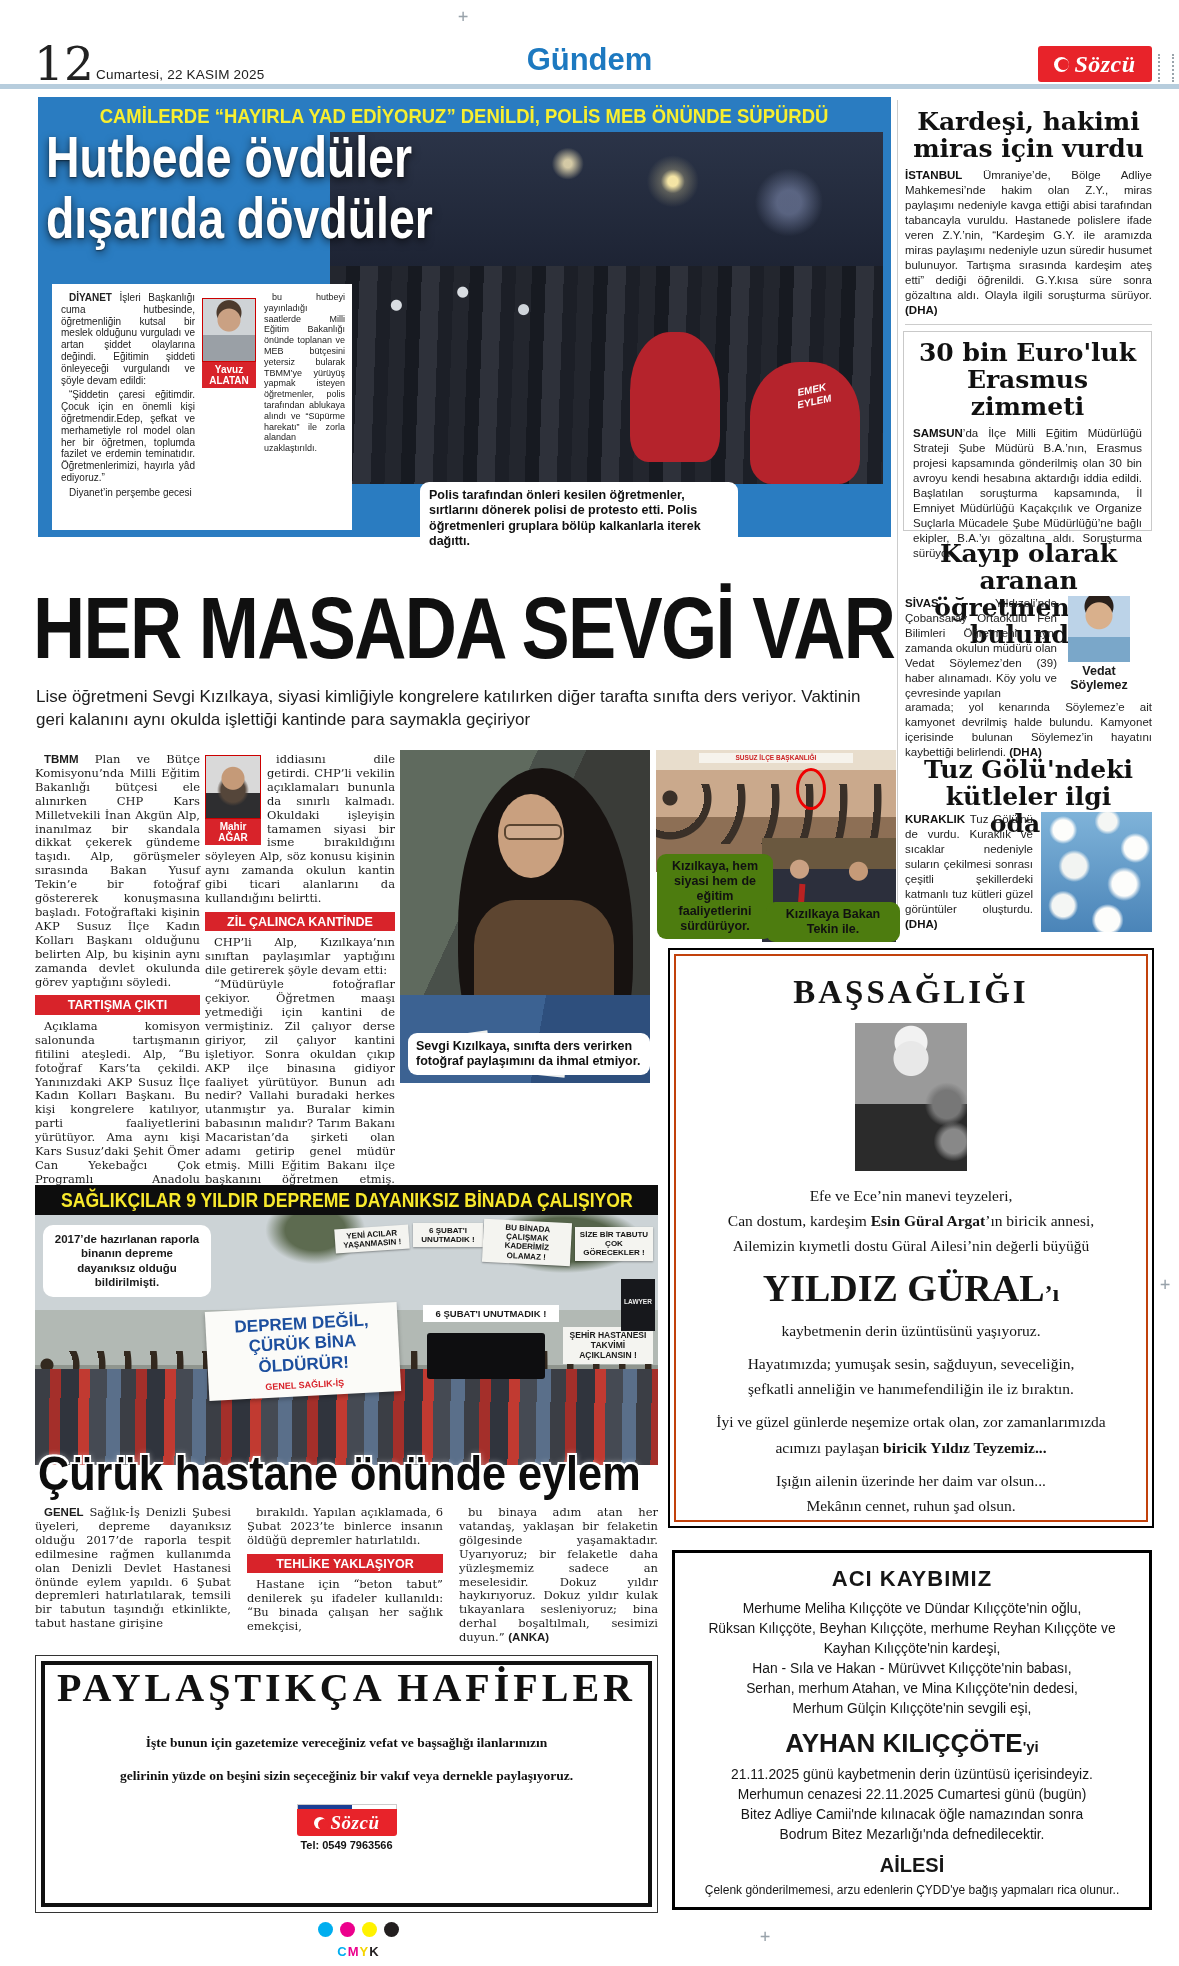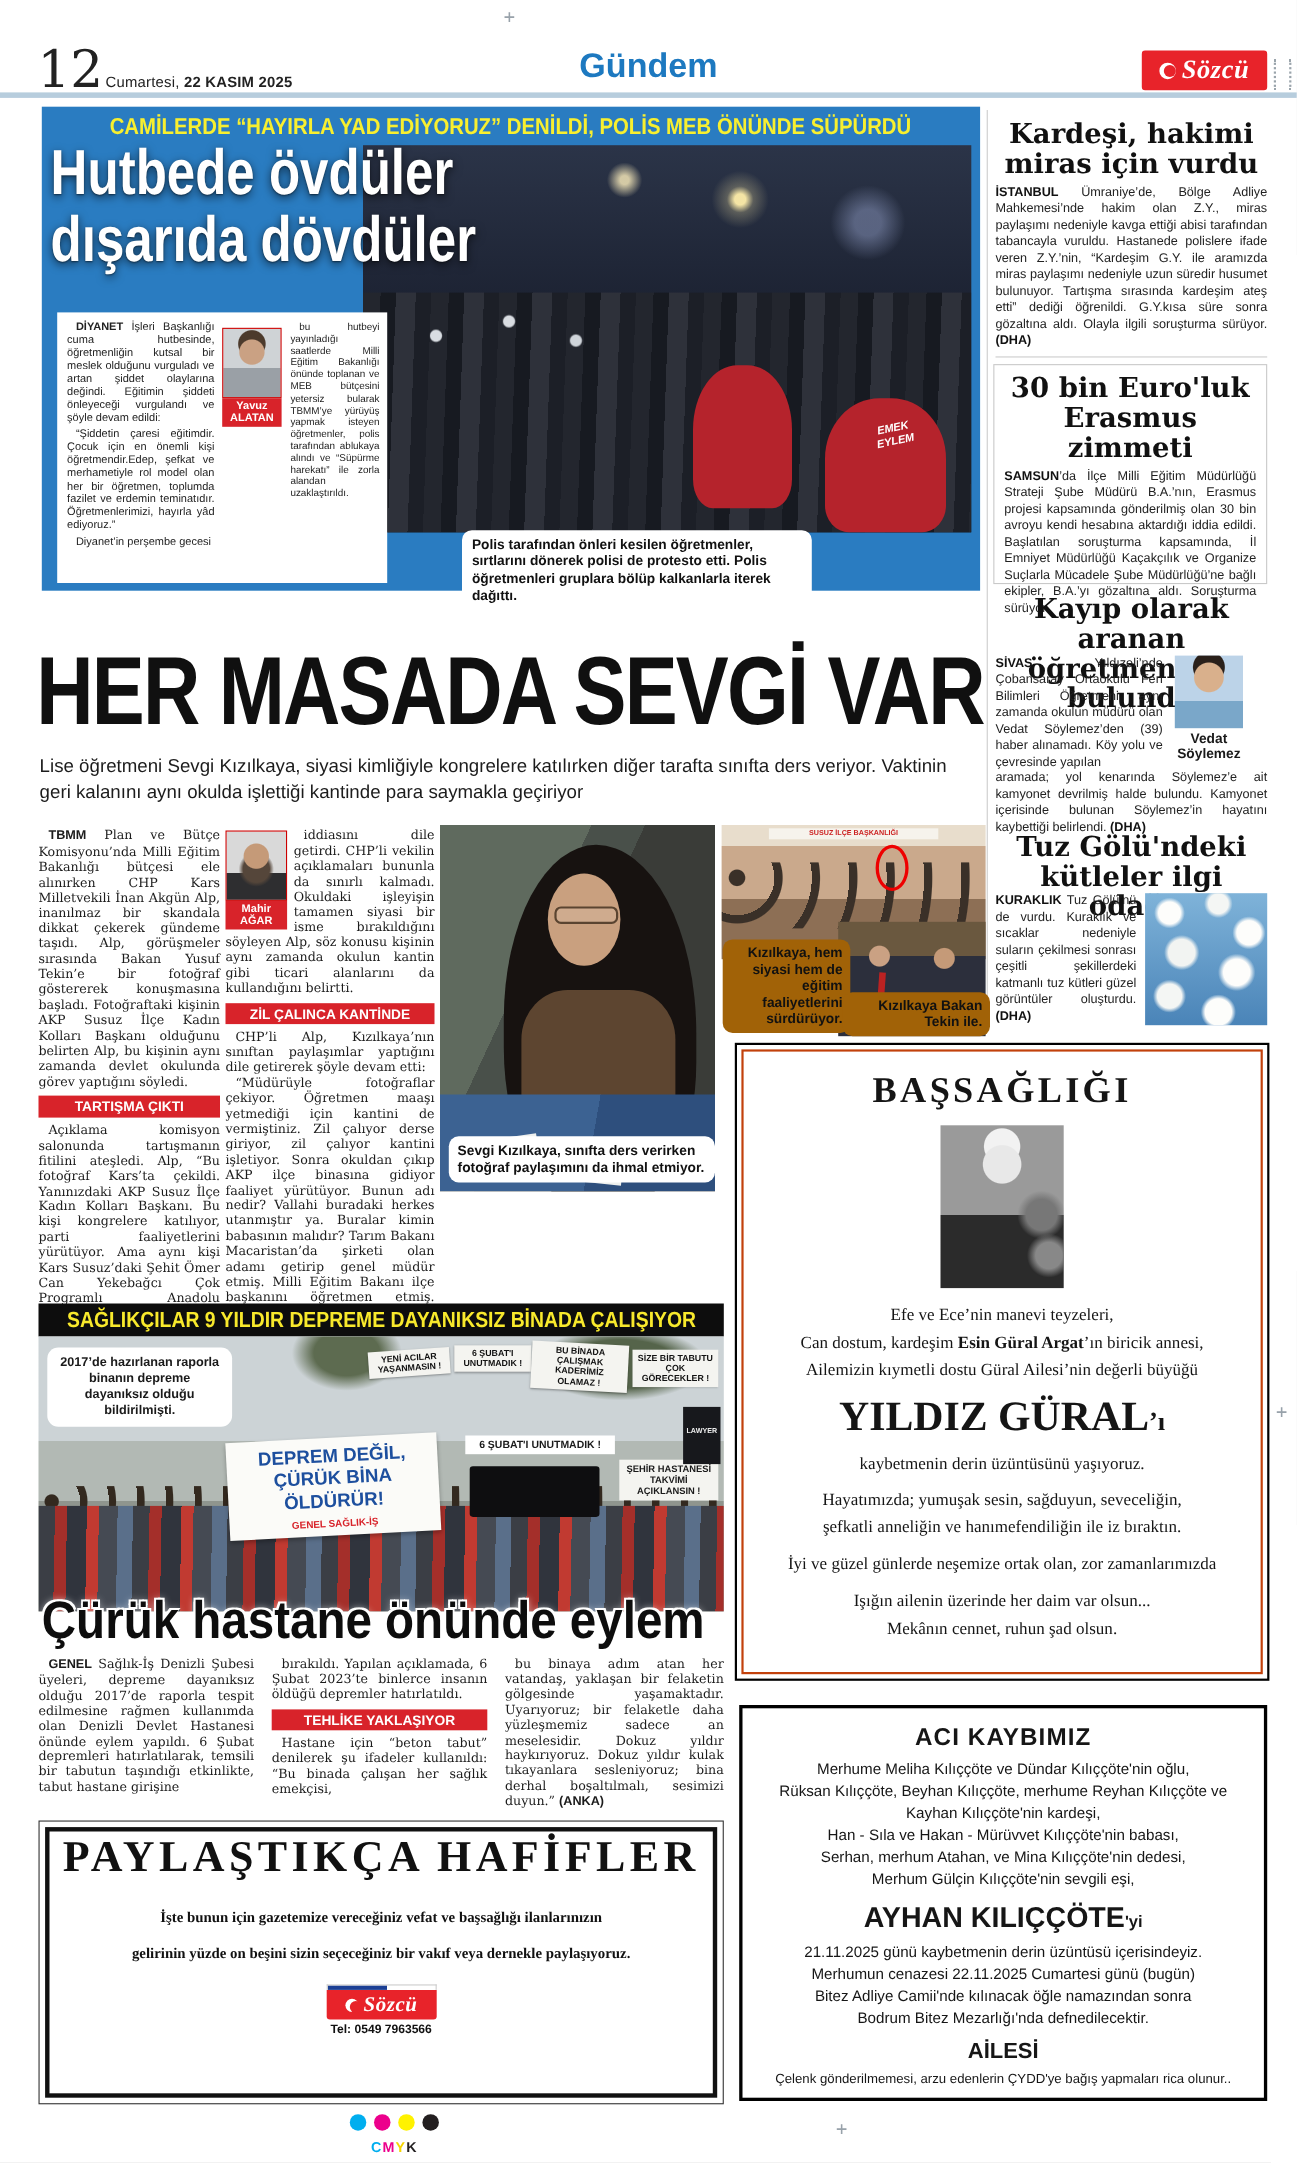--- a/index.html
+++ b/index.html
@@ -5,21 +5,21 @@
   html,body{margin:0;padding:0;background:#e9e9e9}
   .page{position:relative;width:1179px;height:1966px;background:#fff;margin:0 auto;overflow:hidden;
         font-family:"Liberation Sans",sans-serif;color:#1a1a1a}
   .abs{position:absolute}
   .cx{display:inline-block;transform:scaleX(.85);transform-origin:0 50%;white-space:nowrap}
   .cxc{display:inline-block;transform:scaleX(.88);transform-origin:50% 50%;white-space:nowrap}
 
   
   .pagenum{left:34px;top:40px;font:400 47px/1 "DejaVu Serif",serif;color:#222}
   .dateline{left:96px;top:67px;font-size:13.5px;color:#222;letter-spacing:.2px}
-  .dateline b{font-weight:700}
+  .dateline b{font-weight:400}
   .sectitle{left:0;top:44px;width:1179px;text-align:center;font:700 31px/1 "Liberation Sans",sans-serif;color:#1d79c0}
   .logo{background:#e8232a;border-radius:3px;display:flex;align-items:center;justify-content:center;gap:5px}
   .logo-hdr{left:1038px;top:46px;width:114px;height:36px}
   .logo .t{color:#fff;font:italic 700 24px/1 "Liberation Serif",serif;letter-spacing:.5px}
   .emblem{width:15px;height:15px;border-radius:50%;background:#fff;position:relative;flex:0 0 auto}
   .emblem::after{content:"";position:absolute;left:4px;top:2px;width:11px;height:11px;border-radius:50%;background:#e8232a}
   .regmarks{left:1158px;top:54px;width:12px;height:28px;border-left:2px dotted #9aa4ab;border-right:2px dotted #9aa4ab}
   .blueband{left:0;top:84px;width:1179px;height:5px;background:#b7cddd}
   .crop{color:#98a2aa;font:400 17px/1 "DejaVu Sans Mono",monospace}
 
@@ -118,21 +118,21 @@
      linear-gradient(180deg,#e8ddcc 0 16%, #caa98c 16% 55%, #8d6f55 55% 100%)}
   .m-ph2 .bann{position:absolute;left:18%;top:3px;width:64%;background:#f6f3ec;color:#c22;font:700 6.5px/1.2 "Liberation Sans",sans-serif;text-align:center;padding:1px 0}
   .m-heads{position:absolute;left:0;top:34px;width:100%;height:60px;background:
      repeating-radial-gradient(circle at 14px 14px, #3a3028 0 7px, transparent 8px 34px)}
   .m-circle{position:absolute;left:140px;top:18px;width:24px;height:36px;border:3px solid #e00;border-radius:50%}
   .m-ph3{left:762px;top:838px;width:134px;height:104px;overflow:hidden;background:
      radial-gradient(circle at 28% 30%, #caa183 0 9px, transparent 10px),
      radial-gradient(circle at 72% 32%, #c59a78 0 9px, transparent 10px),
      linear-gradient(180deg,#6a583f 0 30%, #2c2f3c 30% 100%)}
   .m-tie{position:absolute;left:36px;top:46px;width:6px;height:40px;background:#b22;transform:rotate(4deg)}
-  .bubble{background:#a16207;border-radius:9px;padding:5px 7px;font:700 12.5px/1.2 "Liberation Sans",sans-serif;color:#111;text-align:right}
+  .bubble{background:#4d7c0f;border-radius:9px;padding:5px 7px;font:700 12.5px/1.2 "Liberation Sans",sans-serif;color:#111;text-align:center}
   .m-cap1{left:657px;top:854px;width:102px;z-index:6}
   .m-cap2{left:766px;top:902px;width:120px;z-index:6}
 
   
   .bsbox{left:668px;top:948px;width:486px;height:580px;border:2px solid #000;box-sizing:border-box;padding:4px;background:#fff}
   .bsin{border:2px solid #c2410c;height:100%;box-sizing:border-box;text-align:center;
         font-family:"Liberation Serif",serif;color:#151515;overflow:hidden}
   .bstitle{font:700 33px/1 "Liberation Serif",serif;letter-spacing:3px;margin-top:20px}
   .bsphoto{width:112px;height:148px;margin:14px auto 12px;background:
      radial-gradient(circle at 50% 24%, #e8e8e8 0 17px, transparent 18px),
@@ -349,20 +349,21 @@
       <div class="bstitle">BAŞSAĞLIĞI</div>
       <div class="bsphoto"></div>
       <div class="bsl">Efe ve Ece’nin manevi teyzeleri,</div>
       <div class="bsl"><span>Can dostum, kardeşim </span><b>Esin Güral Argat</b><span>’ın biricik annesi,</span></div>
       <div class="bsl">Ailemizin kıymetli dostu Güral Ailesi’nin değerli büyüğü</div>
       <div class="bsname"><span>YILDIZ GÜRAL</span><span class="sfx">’ı</span></div>
       <div class="bsl">kaybetmenin derin üzüntüsünü yaşıyoruz.</div>
       <div class="bsl" style="margin-top:8px">Hayatımızda; yumuşak sesin, sağduyun, seveceliğin,</div>
       <div class="bsl">şefkatli anneliğin ve hanımefendiliğin ile iz bıraktın.</div>
       <div class="bsl" style="margin-top:8px">İyi ve güzel günlerde neşemize ortak olan, zor zamanlarımızda</div>
+      <div class="bsl"><span>acımızı paylaşan </span><b>biricik Yıldız Teyzemiz...</b></div>
       <div class="bsl" style="margin-top:8px">Işığın ailenin üzerinde her daim var olsun...</div>
       <div class="bsl">Mekânın cennet, ruhun şad olsun.</div>
 
     </div>
   </div>
 
   <div class="abs h-kick">
       <span class="cxc">SAĞLIKÇILAR 9 YILDIR DEPREME DAYANIKSIZ BİNADA ÇALIŞIYOR</span>
     </div>
   <div class="abs h-photo">

